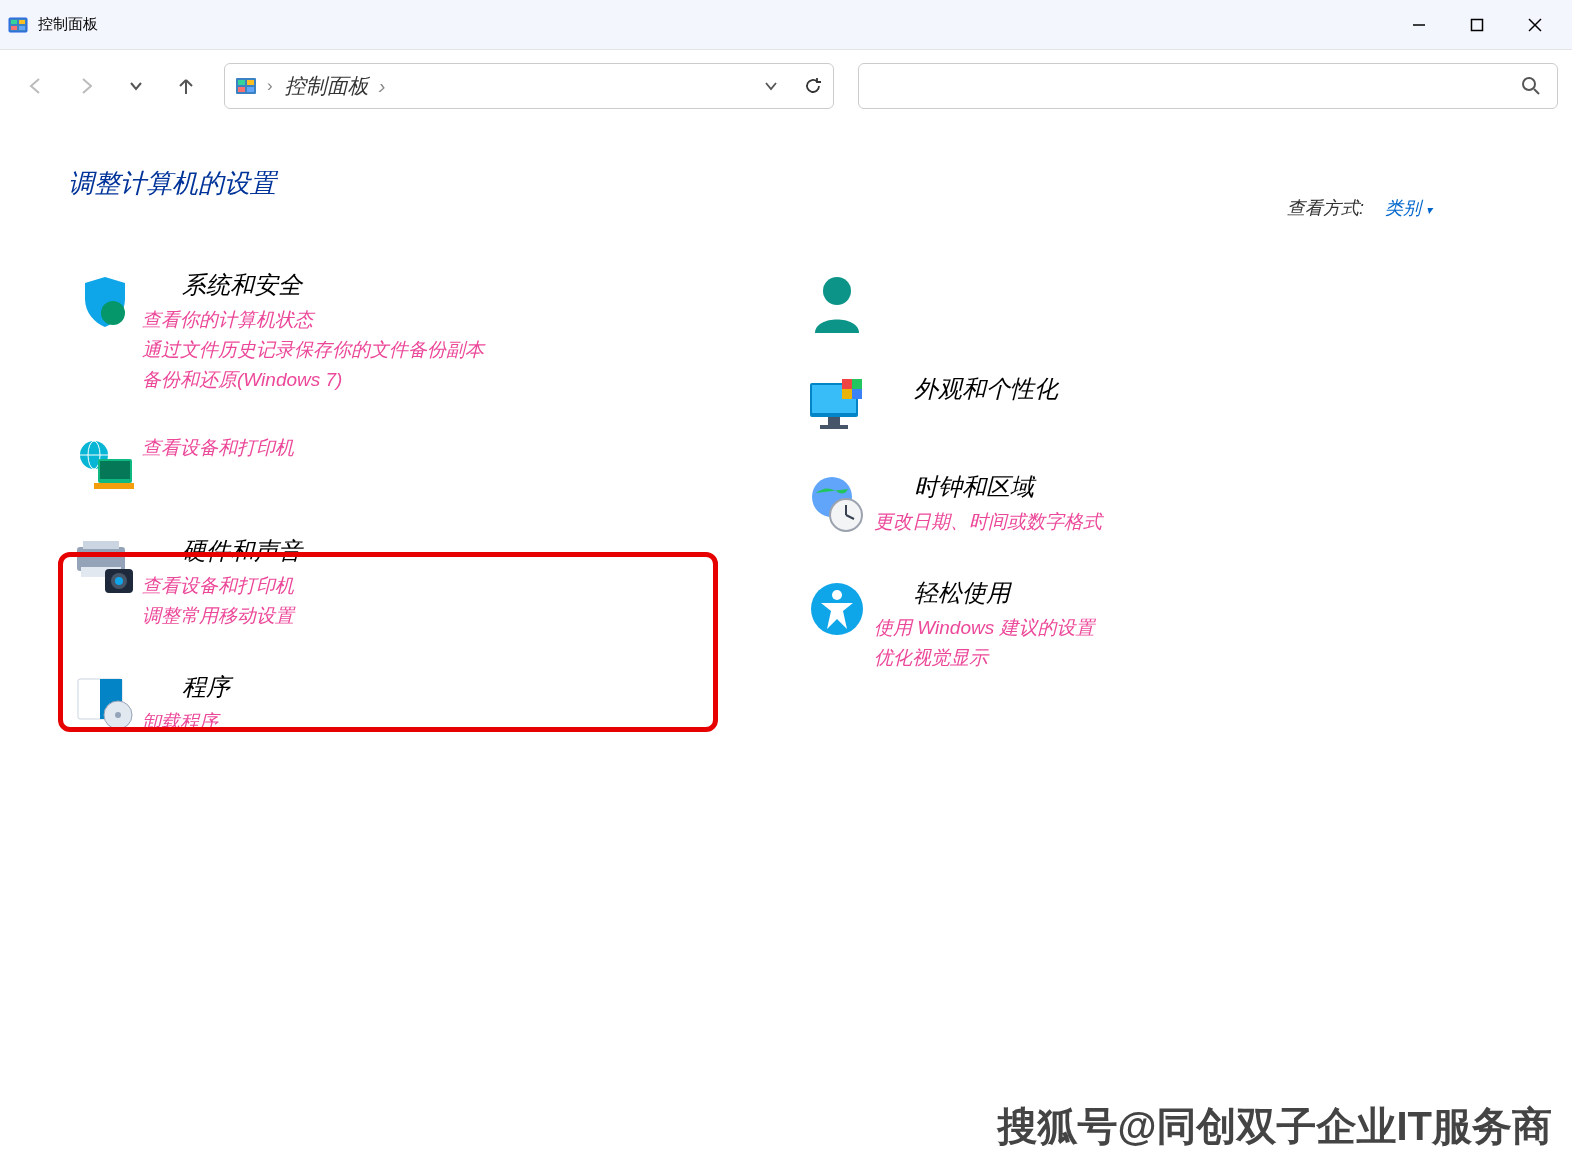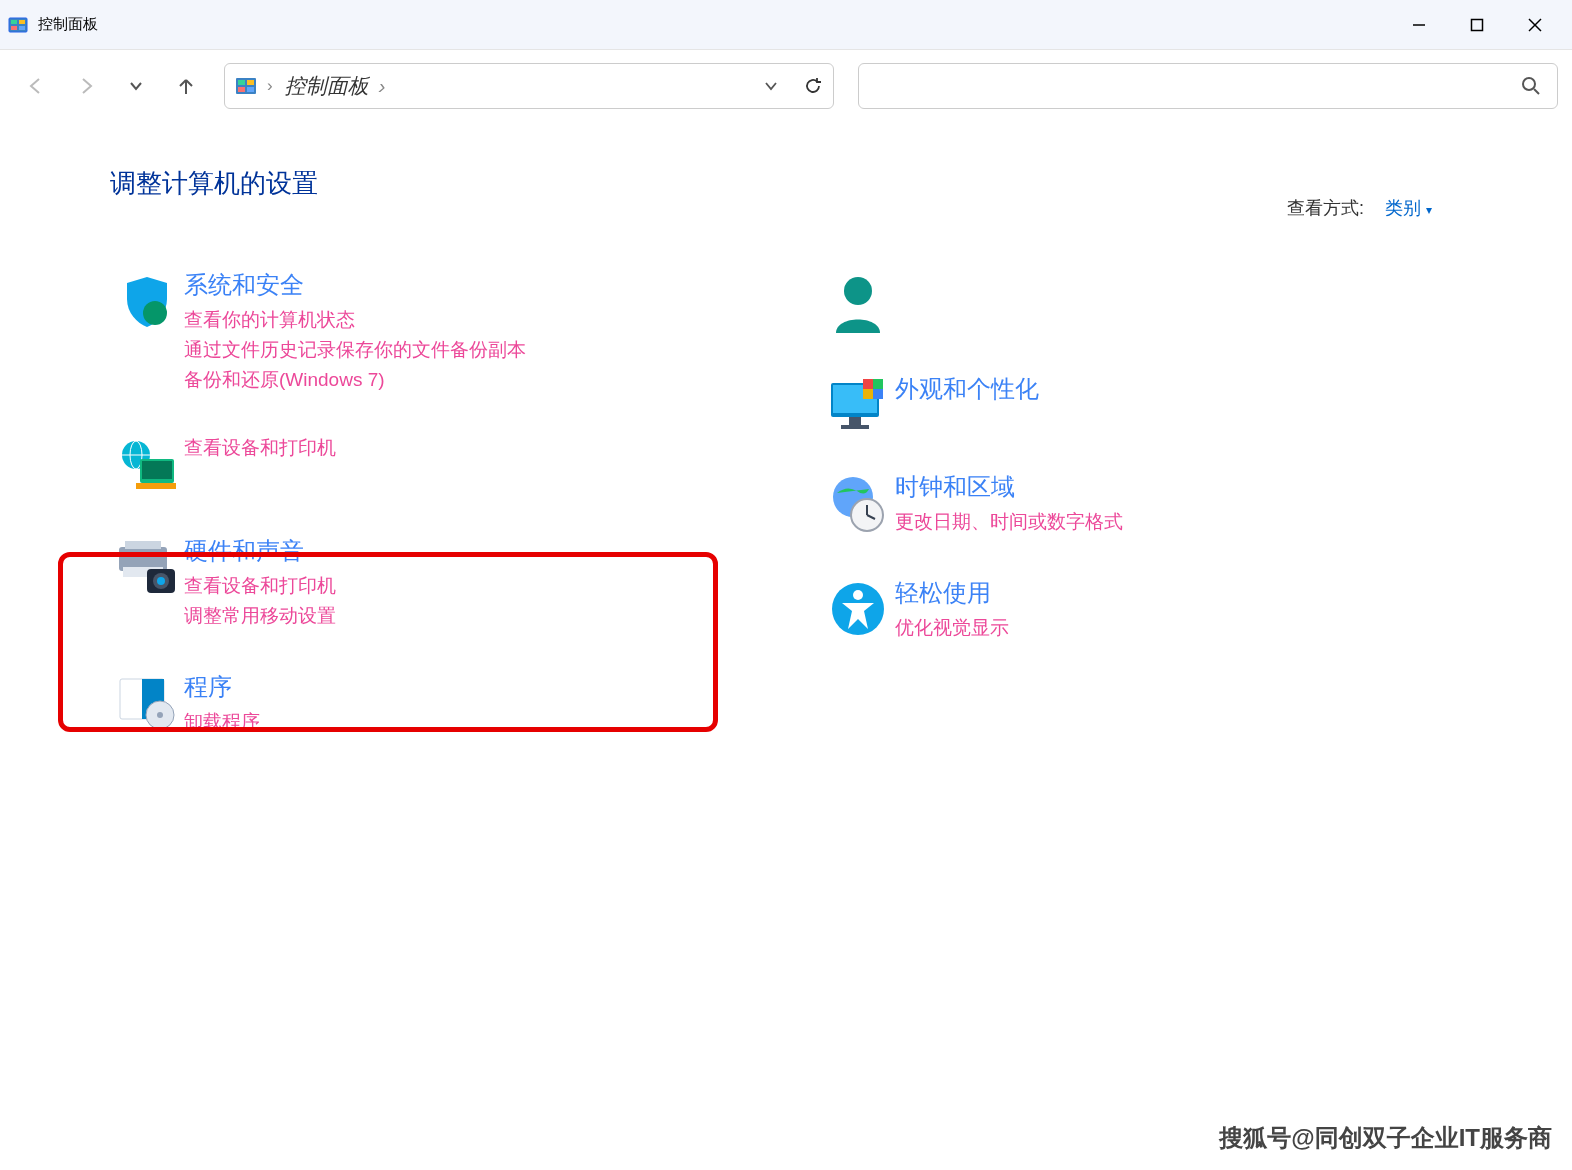--- a/index.html
+++ b/index.html
@@ -16,35 +16,35 @@
 .navbar { height: 72px; display: flex; align-items: center; padding: 0 14px; gap: 6px; }
 .nav-btn { width: 44px; height: 44px; display: flex; align-items: center; justify-content: center; color: #555; cursor: pointer; border-radius: 4px; }
 .nav-btn.disabled { color: #bbb; }
 .address-bar { flex: 0 0 610px; height: 46px; border: 1px solid #ccc; border-radius: 6px; display: flex; align-items: center; padding: 0 10px; margin-left: 10px; }
 .address-icon { width: 22px; height: 22px; margin-right: 10px; }
 .address-text { font-size: 21px; color: #333; flex: 1; font-style: italic; }
 .address-right { display: flex; align-items: center; gap: 24px; }
 .search-bar { flex: 1; height: 46px; border: 1px solid #ccc; border-radius: 6px; margin-left: 18px; display: flex; align-items: center; justify-content: flex-end; padding: 0 16px; }
 
 
-.content { padding: 44px 110px 0 110px; }
+.content { padding: 44px 110px 0 68px; font-style: italic; }
 .main-heading { font-size: 26px; color: #003399; font-weight: 400; }
 .view-by { position: absolute; right: 140px; top: 196px; font-size: 18px; color: #333; }
 .view-link { color: #0066cc; margin-left: 16px; margin-top: 36px; }
 .cats { display: flex; gap: 70px; margin-top: 60px; }
 .col { flex: 1; }
 .cat { display: flex; align-items: flex-start; margin-bottom: 22px; padding: 8px 0; }
 .cat-icon { width: 74px; display: flex; justify-content: center; padding-top: 4px; }
 .cat-body { flex: 1; }
-.cat-title { font-size: 24px; color: #3b82f6; font-weight: 400; margin-bottom: 6px; cursor: pointer; }
+.cat-title { font-size: 24px; color: #000000; font-weight: 400; margin-bottom: 6px; cursor: pointer; margin-left: 40px; }
 .cat-link { display: block; font-size: 19px; color: #ec4899; margin-bottom: 4px; cursor: pointer; }
 .cat-link .shield { display: inline-block; width: 18px; height: 18px; vertical-align: -2px; margin-right: 4px; }
 .highlight-box { border: 5px solid #e60000; border-radius: 12px; position: absolute; left: 58px; top: 552px; width: 660px; height: 180px; pointer-events: none; }
 
-.watermark { position: absolute; right: 20px; bottom: 16px; font-size: 24px; font-weight: bold; color: #444; text-shadow: 0 0 8px #fff, 0 0 4px #fff; margin-top: 45px; }
+.watermark { position: absolute; right: 20px; bottom: 16px; font-size: 40px; font-weight: bold; color: #444; text-shadow: 0 0 8px #fff, 0 0 4px #fff; margin-top: 45px; }
 
 svg { display: block; }
 </style>
 </head>
 <body>
 
 <div class="titlebar">
   <span class="titlebar-icon">
     <svg viewBox="0 0 20 20">
         <rect x="1" y="3" width="18" height="14" rx="1" fill="#3b82c4" stroke="#2563eb"></rect>
@@ -254,20 +254,21 @@
       <div class="cat">
         <div class="cat-icon">
             <svg width="56" height="56" viewBox="0 0 56 56">
               <circle cx="28" cy="28" r="26" fill="#0ea5e9"></circle>
               <circle cx="28" cy="14" r="5" fill="#fff"></circle>
               <path d="M12 22 L44 22 L34 30 L38 48 L28 38 L18 48 L22 30 Z" fill="#fff"></path>
             </svg>
           </div>
         <div class="cat-body">
           <div class="cat-title">轻松使用</div>
+          <a class="cat-link">使用 Windows 建议的设置</a>
           <a class="cat-link">优化视觉显示</a>
         </div>
       </div>
     </div>
   </div>
 </div>
 
 <div class="highlight-box"></div>
 <div class="watermark">搜狐号@同创双子企业IT服务商</div>
 

